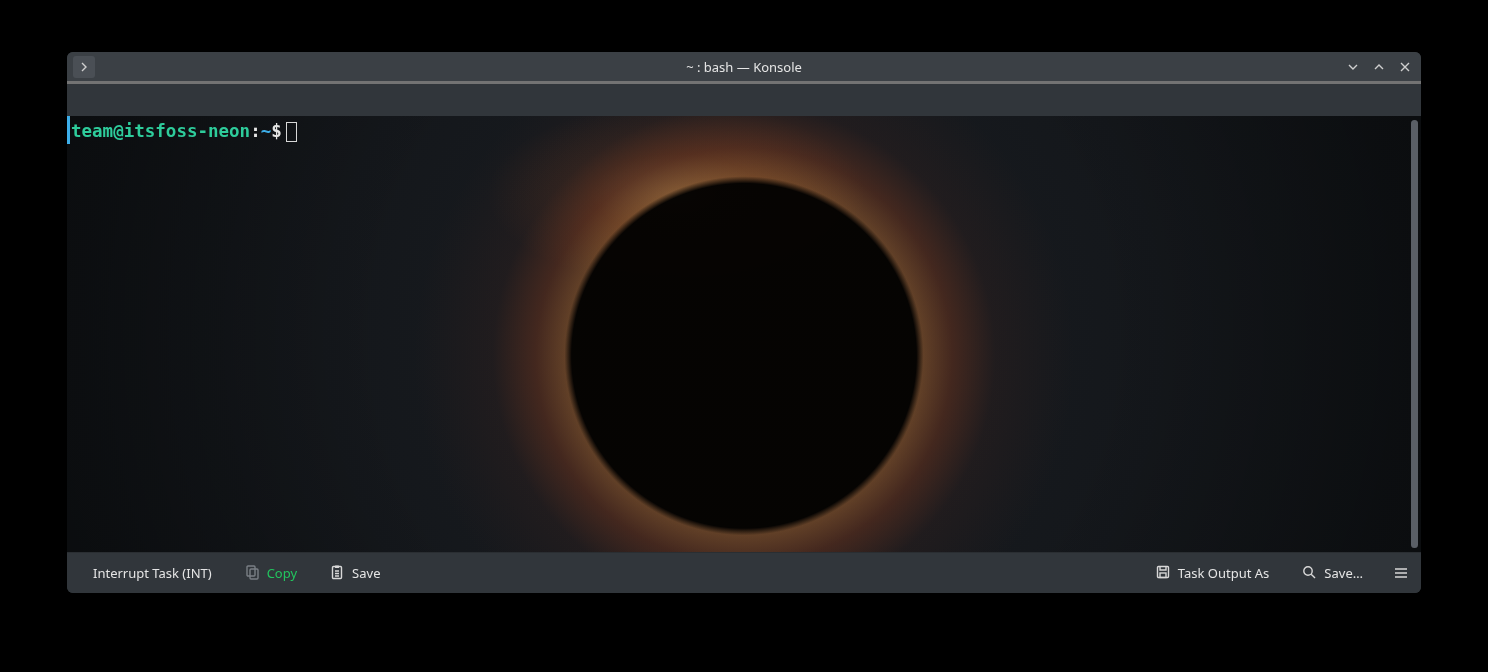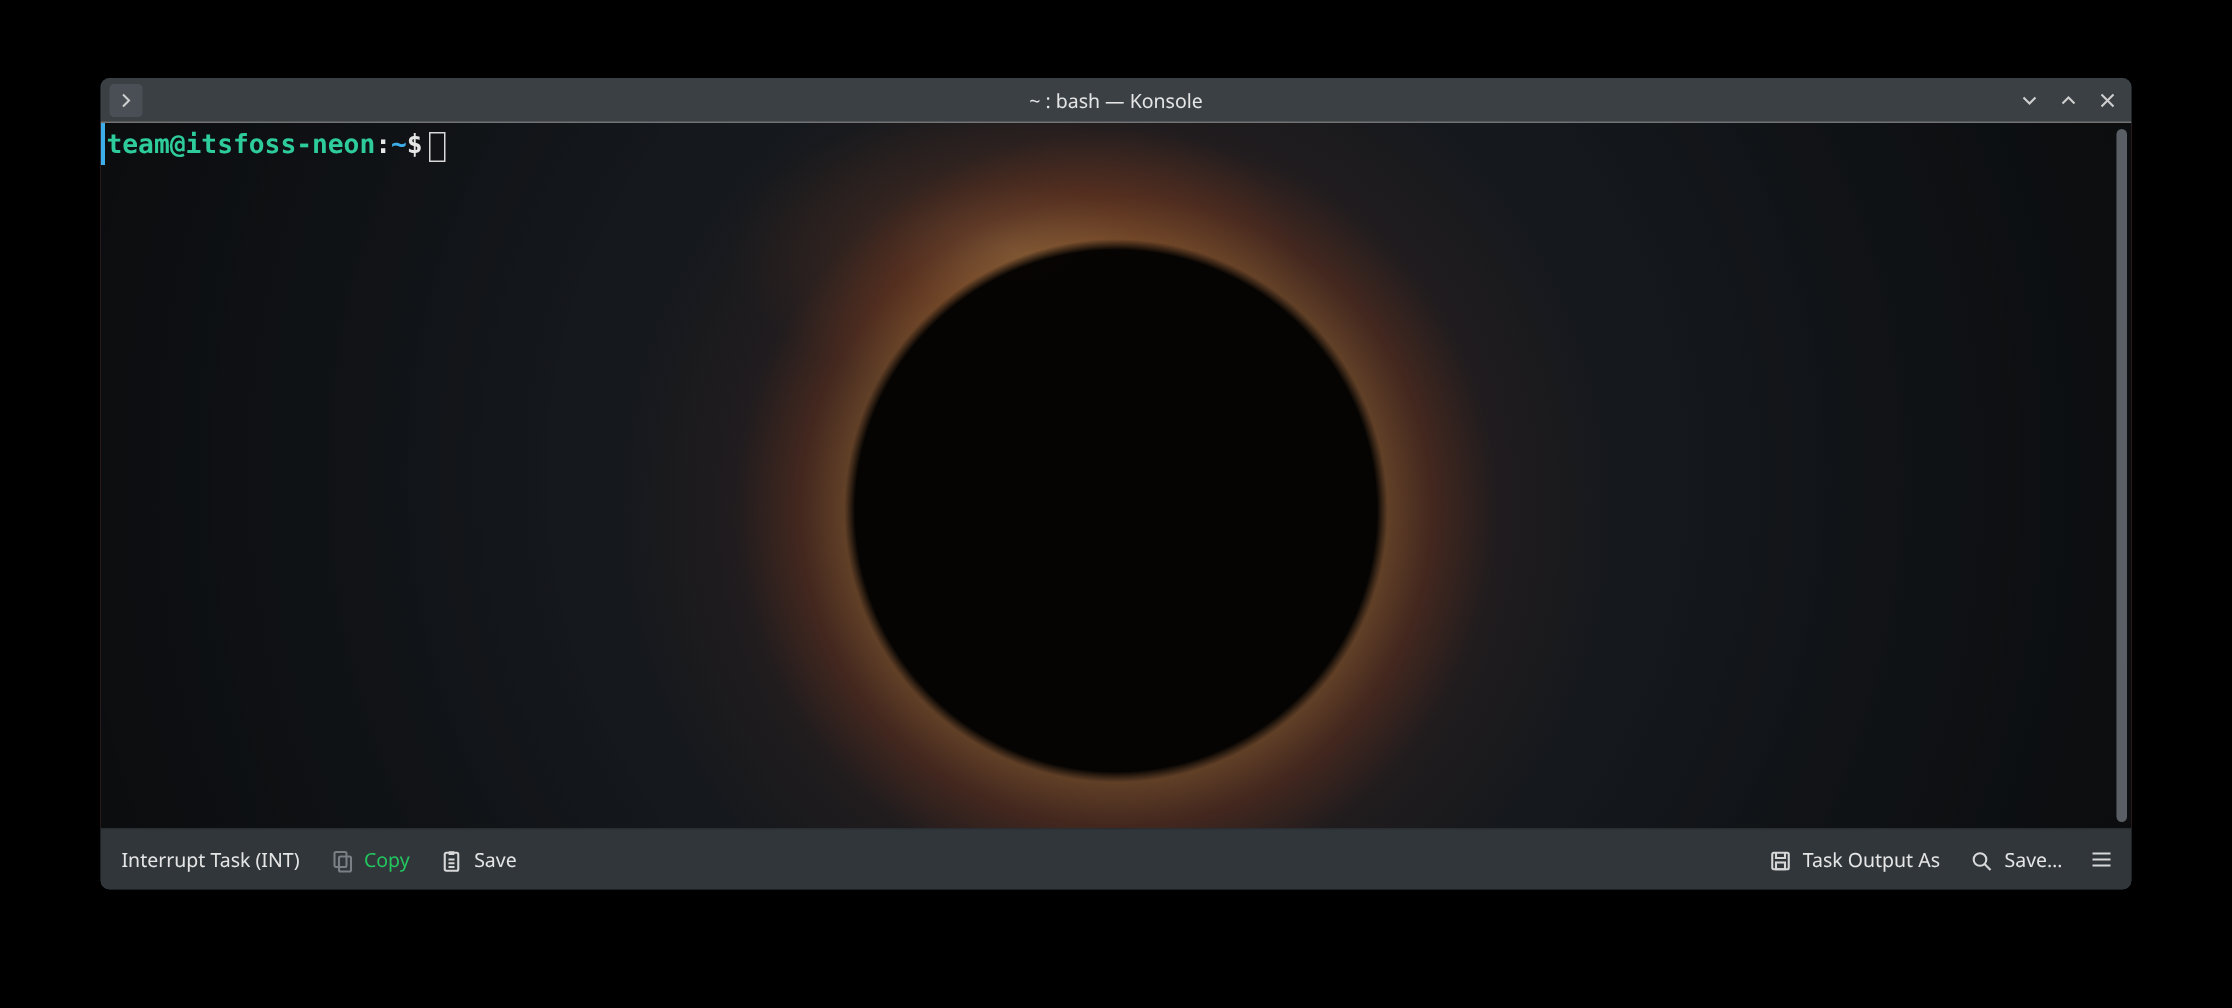--- a/index.html
+++ b/index.html
@@ -27,21 +27,21 @@
   }
   .titlebar {
     height: 29px;
     background: #3b4045;
     display: flex;
     align-items: center;
     flex: 0 0 auto;
     font-size: 13px;
     color: #e5e5e5;
     position: relative;
-    border-bottom: 1px solid #737373;
+    border-bottom: 3px solid #737373;
   }
   .titlebar .left-box {
     display: flex;
     align-items: center;
     width: 22px;
     height: 22px;
     margin-left: 6px;
     justify-content: center;
     background: #4a4f55;
     border-radius: 3px;
@@ -65,22 +65,23 @@
     display: flex;
     align-items: center;
     justify-content: center;
     border-radius: 3px;
   }
   .titlebar .winbtn svg { display: block; }
 
   .term-wrap {
     flex: 1 1 auto;
     position: relative;
-    background: #7f1d1d;
+    background: #000000;
     overflow: hidden;
+    margin-top: 32px;
   }
   .term-bg {
     position: absolute;
     inset: 0;
     background:
       radial-gradient(circle at 50% 55%, rgba(0,0,0,0.95) 0%, rgba(0,0,0,0.95) 24%, rgba(0,0,0,0.0) 25%),
       radial-gradient(circle at 50% 55%, rgba(255,150,60,0.35) 24%, rgba(200,80,30,0.25) 29%, rgba(120,50,30,0.10) 35%, rgba(0,0,0,0.0) 46%),
       radial-gradient(ellipse at 45% 18%, rgba(255,200,120,0.20) 0%, rgba(255,120,40,0.10) 8%, rgba(0,0,0,0) 18%),
       radial-gradient(circle at 50% 50%, #1a1d22 0%, #14171b 60%, #0f1215 100%);
     filter: blur(0.5px);
@@ -152,24 +153,25 @@
     border-top: 1px solid #2a2e32;
     display: flex;
     align-items: center;
     font-size: 13px;
     color: #e5e5e5;
     padding: 0 6px;
     gap: 4px;
   }
   .tb-btn {
     display: flex;
-    align-items: flex-end;
+    align-items: flex-start;
     gap: 7px;
     padding: 6px 8px;
     border-radius: 3px;
+    margin-left: 12px;
   }
   .tb-btn.disabled { color: #22c55e; }
   .tb-btn.disabled svg { stroke: #7a7f85; }
   .tb-spacer { flex: 1 1 auto; }
   .tb-icon { display: flex; align-items: center; justify-content: center; }
   svg { stroke: #d8d8d8; stroke-width: 1.4; fill: none; }
 </style>
 </head>
 <body>
 

